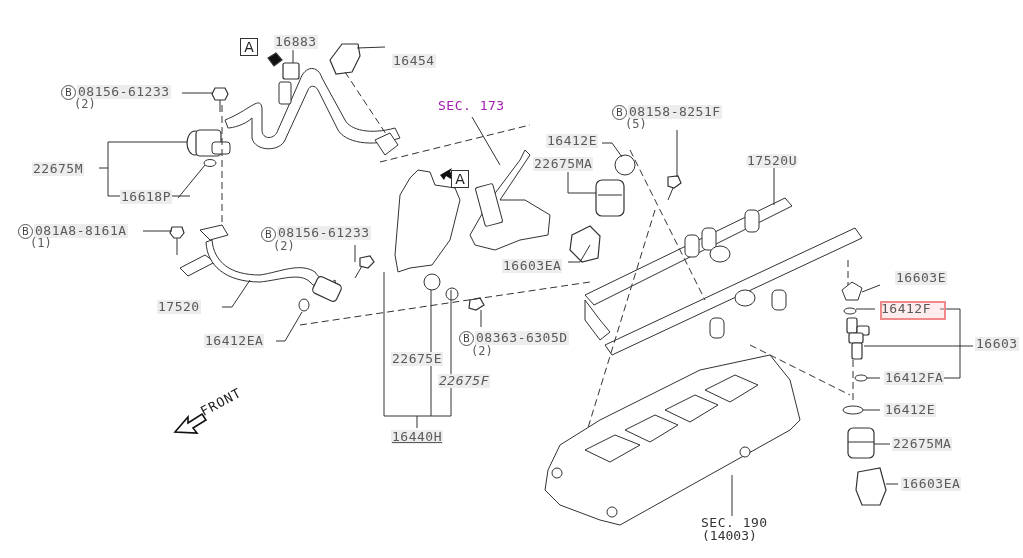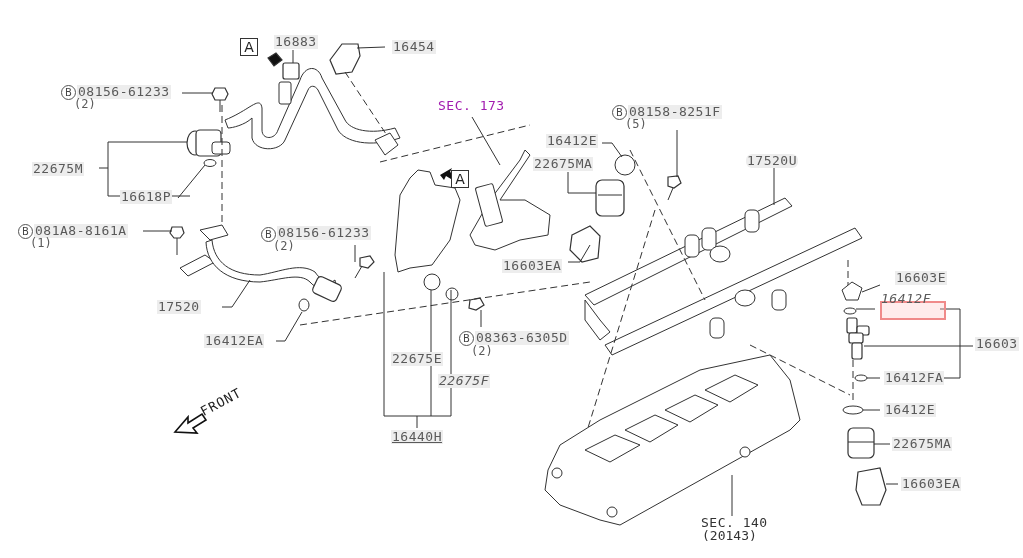--- a/index.html
+++ b/index.html
@@ -179,21 +179,21 @@
 
   <path d="M440 175 L 452 168 L 450 172 L 460 178 L 456 182 L 446 176 L 444 180 Z" fill="#111"></path>
 </svg>
 
 <div class="boxA" style="left:240px;top:38px;">A</div>
 <div class="boxA" style="left:451px;top:170px;">A</div>
 
 <div class="hl" style="left:880px;top:301px;width:62px;height:15px;"></div>
 
 <div class="lbl" style="left:274px;top:35px;">16883</div>
-<div class="lbl" style="left:392px;top:40px;">16454</div>
+<div class="lbl" style="left:392px;top:54px;">16454</div>
 
 <div class="bolt-b" style="left:61px;top:85px;">B</div>
 <div class="lbl" style="left:77px;top:85px;">08156-61233</div>
 <div class="qty" style="left:74px;top:98px;">(2)</div>
 
 <div class="lbl" style="left:32px;top:162px;">22675M</div>
 <div class="lbl" style="left:120px;top:190px;">16618P</div>
 
 <div class="bolt-b" style="left:18px;top:224px;">B</div>
 <div class="lbl" style="left:34px;top:224px;">081A8-8161A</div>
@@ -219,23 +219,23 @@
 
 <div class="bolt-b" style="left:459px;top:331px;">B</div>
 <div class="lbl" style="left:475px;top:331px;">08363-6305D</div>
 <div class="qty" style="left:471px;top:345px;">(2)</div>
 
 <div class="lbl" style="left:391px;top:352px;">22675E</div>
 <div class="lbl" style="left:438px;top:374px;font-style:italic;">22675F</div>
 <div class="lbl" style="left:391px;top:430px;text-decoration:underline;">16440H</div>
 
 <div class="lbl" style="left:895px;top:271px;">16603E</div>
-<div class="lbl" style="left:880px;top:292px;background:transparent;font-style:italic;">16412F</div>
+<div class="lbl" style="left:880px;top:302px;background:transparent;">16412F</div>
 <div class="lbl" style="left:975px;top:337px;">16603</div>
 <div class="lbl" style="left:884px;top:371px;">16412FA</div>
 <div class="lbl" style="left:884px;top:403px;">16412E</div>
 <div class="lbl" style="left:892px;top:437px;">22675MA</div>
 <div class="lbl" style="left:901px;top:477px;">16603EA</div>
 
-<div class="lbl plain" style="left:700px;top:516px;color:#333;">SEC. 140</div>
-<div class="qty" style="left:702px;top:530px;color:#333;font-size:13px;">(20143)</div>
+<div class="lbl plain" style="left:700px;top:516px;color:#333;">SEC. 190</div>
+<div class="qty" style="left:702px;top:530px;color:#333;font-size:13px;">(14003)</div>
 
 <div class="front" style="left:205px;top:404px;">FRONT</div>
 
 </body></html>

